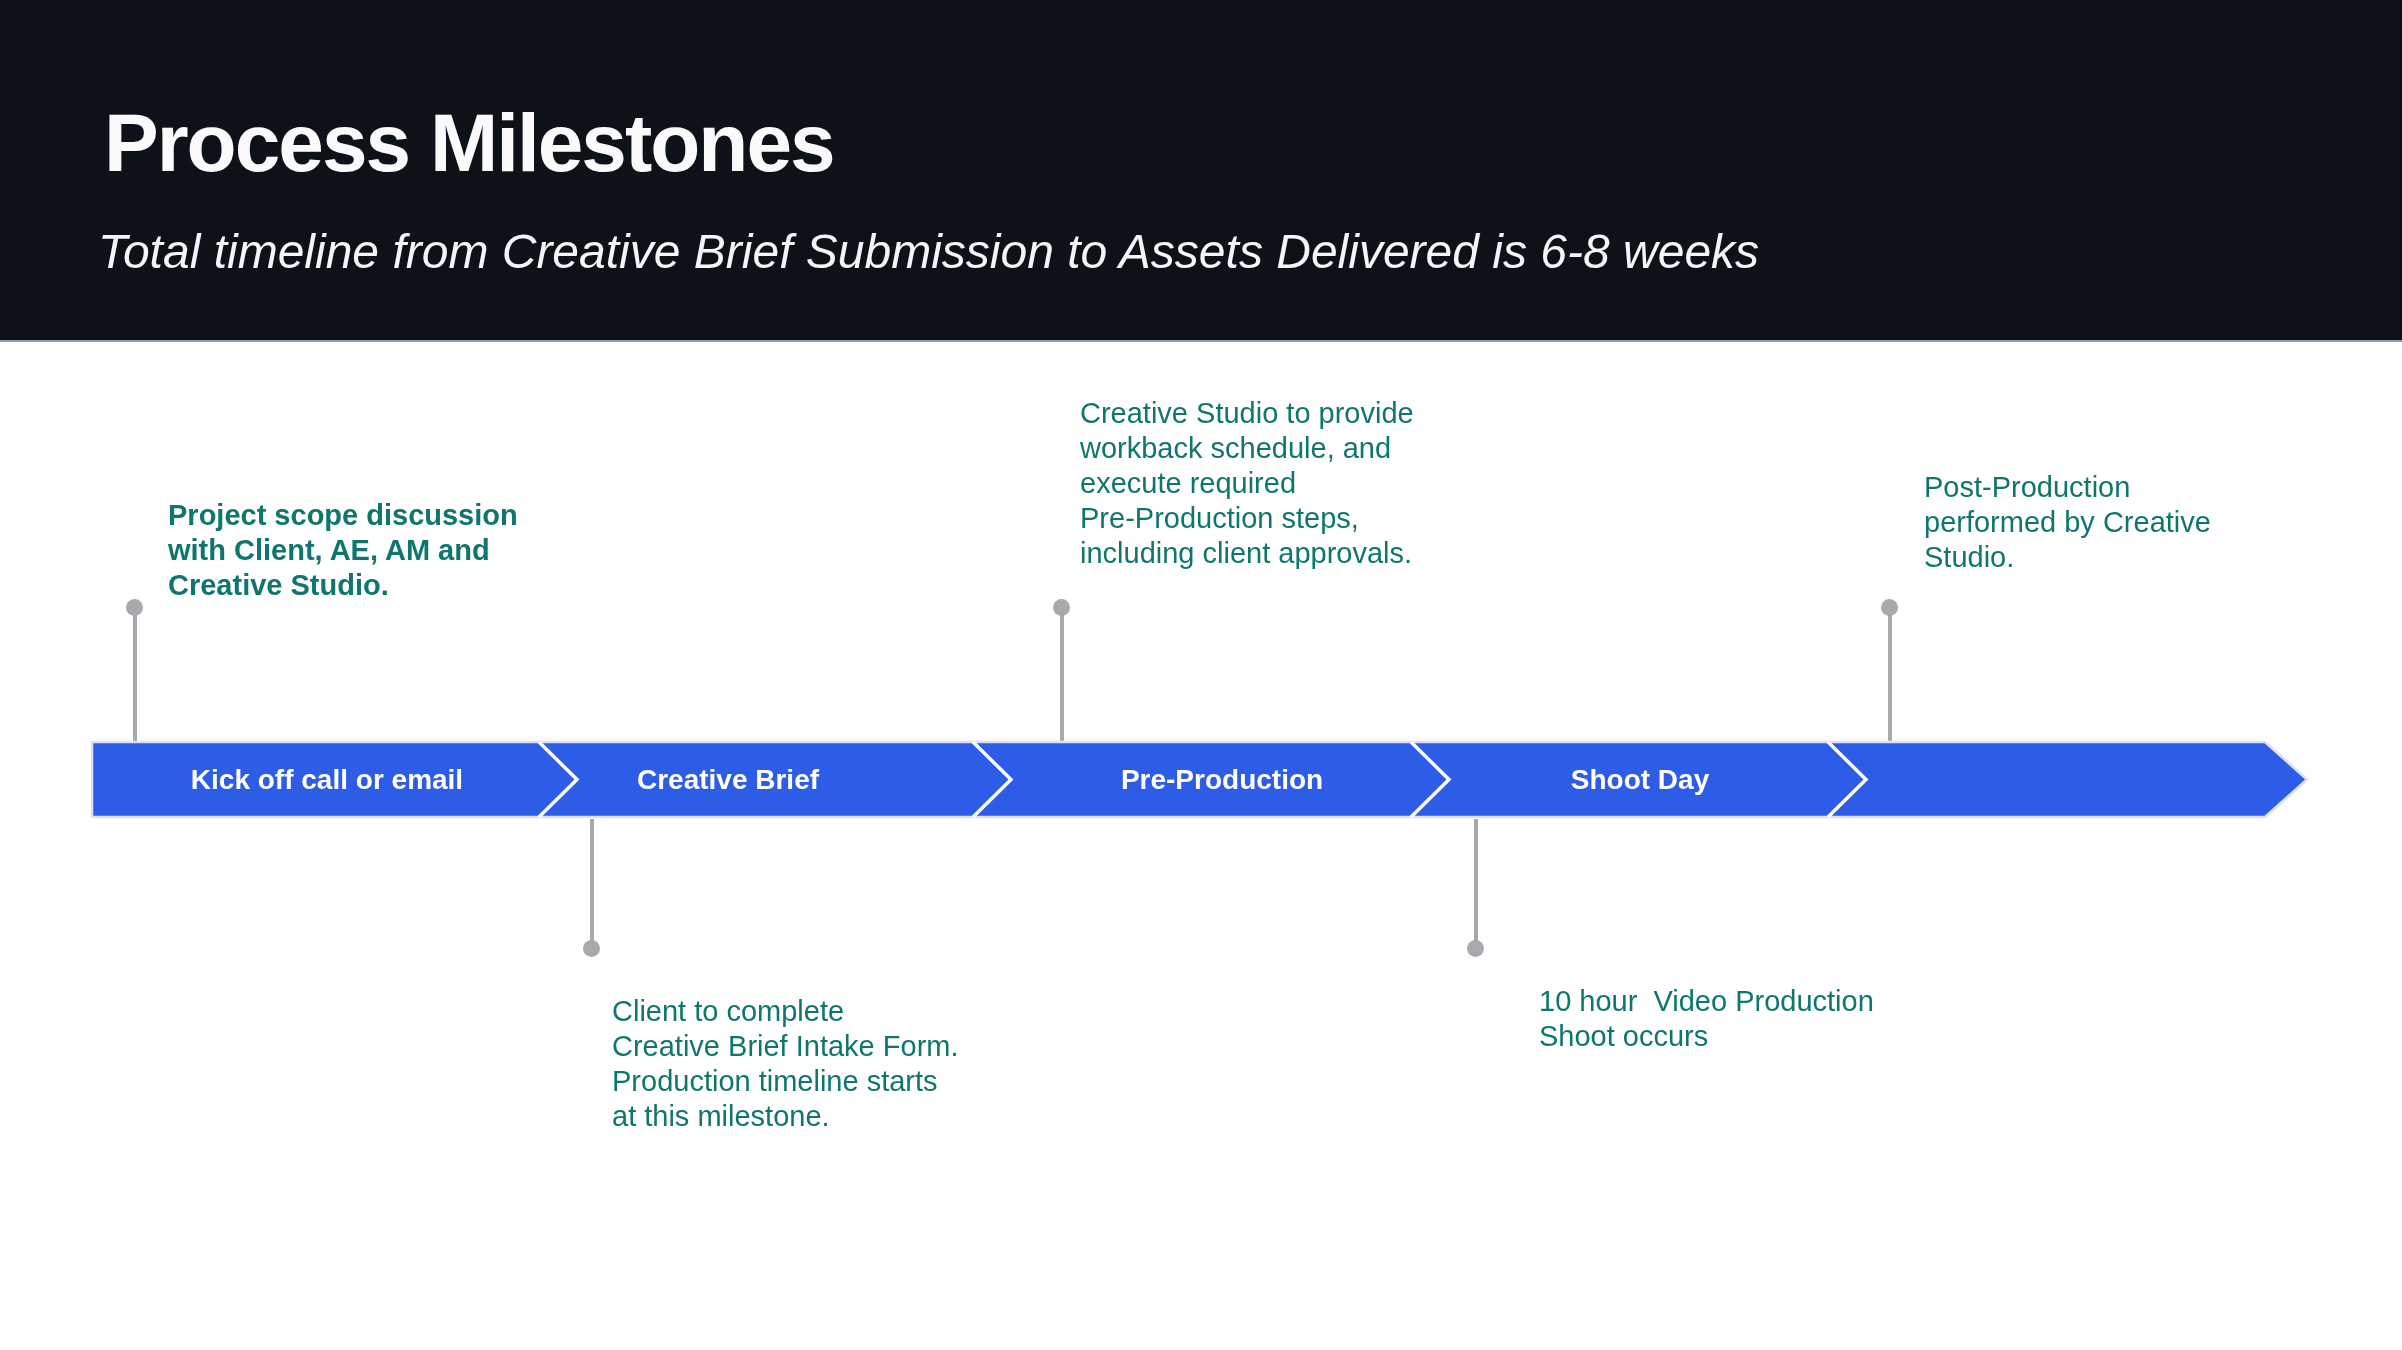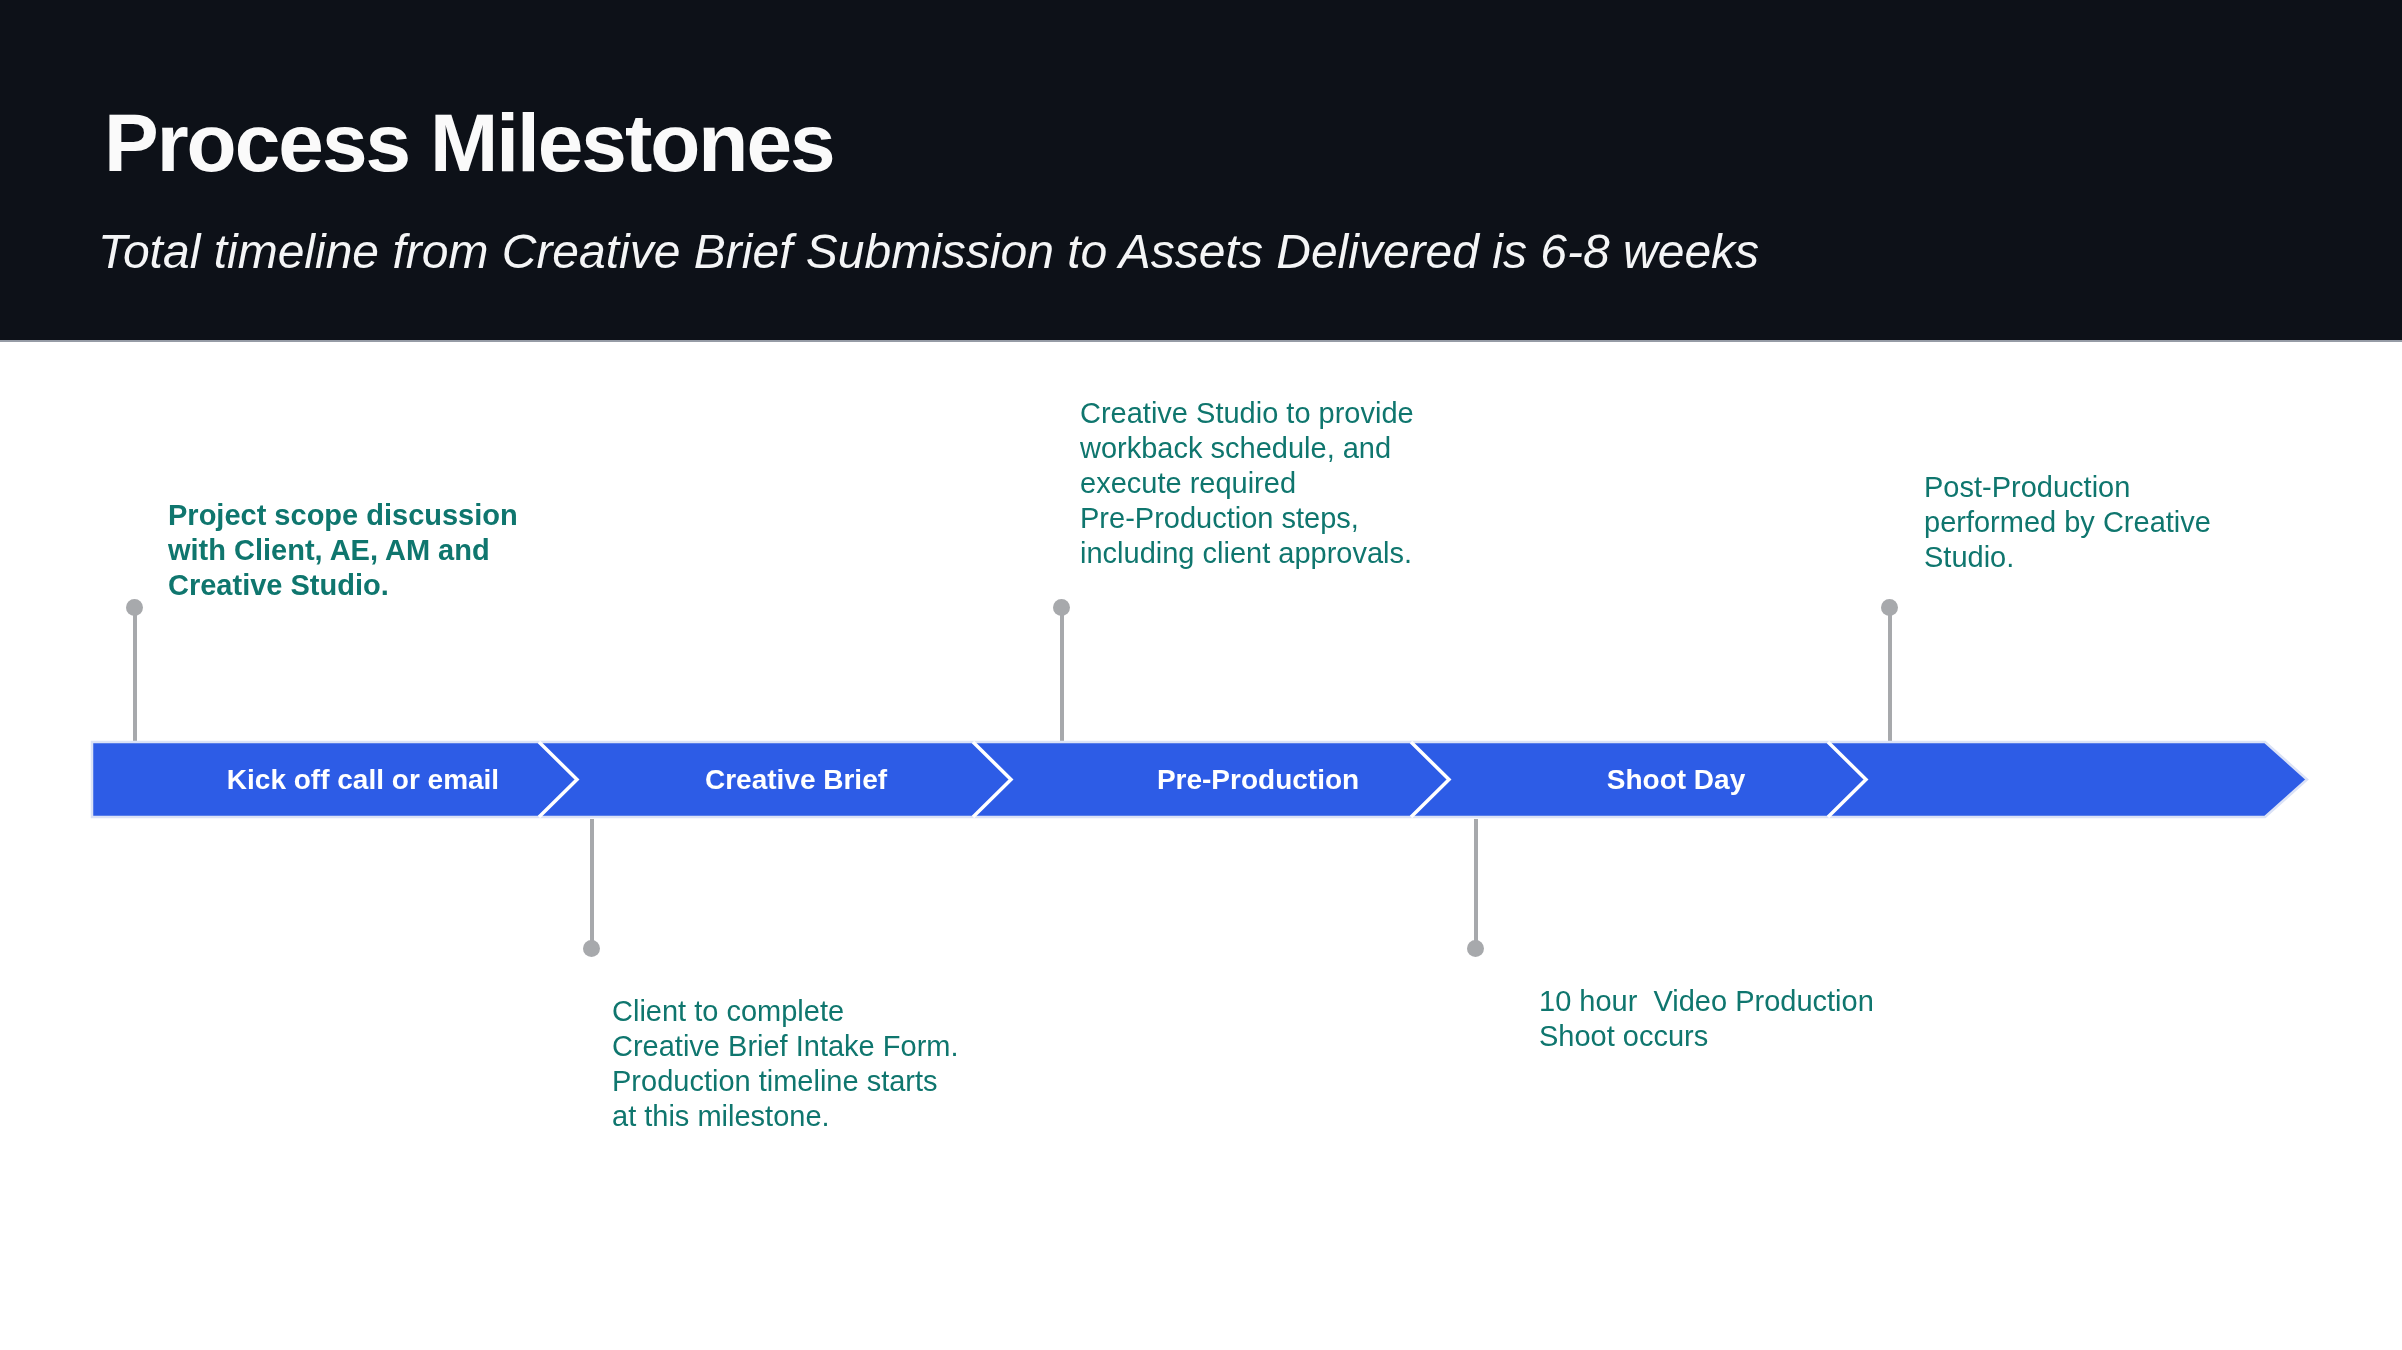--- a/index.html
+++ b/index.html
@@ -78,24 +78,23 @@
   
   .bar-svg { position: absolute; left: 90px; top: 739px; }
   .seg-label {
     position: absolute;
     top: 742px; height: 75px; line-height: 75px;
     transform: translateX(-50%);
     color: #ffffff;
     font-size: 28px;
     font-weight: 700;
     white-space: nowrap;
-    margin-left: 36px;
   }
   .seg-1 { left: 327px;  }
-  .seg-2 { left: 760px;  }
+  .seg-2 { left: 728px;  }
   .seg-3 { left: 1222px; }
   .seg-4 { left: 1640px; }
   .seg-5 { left: 2070px; }
 </style>
 </head>
 <body>
 
 <div class="slide">
 
   <div class="header">

